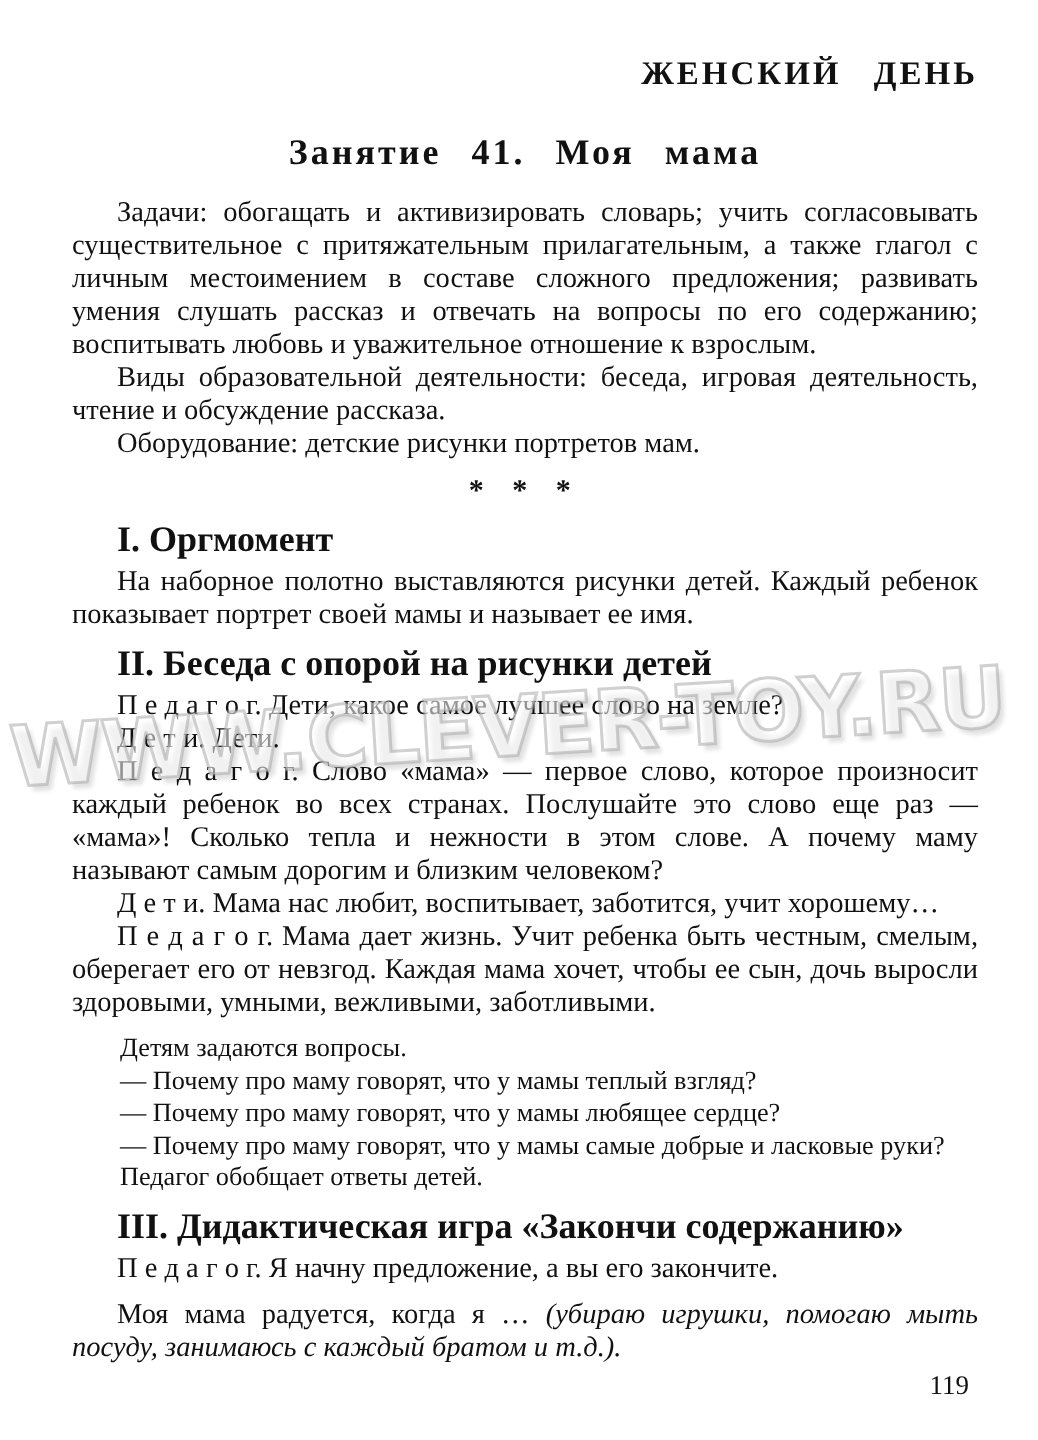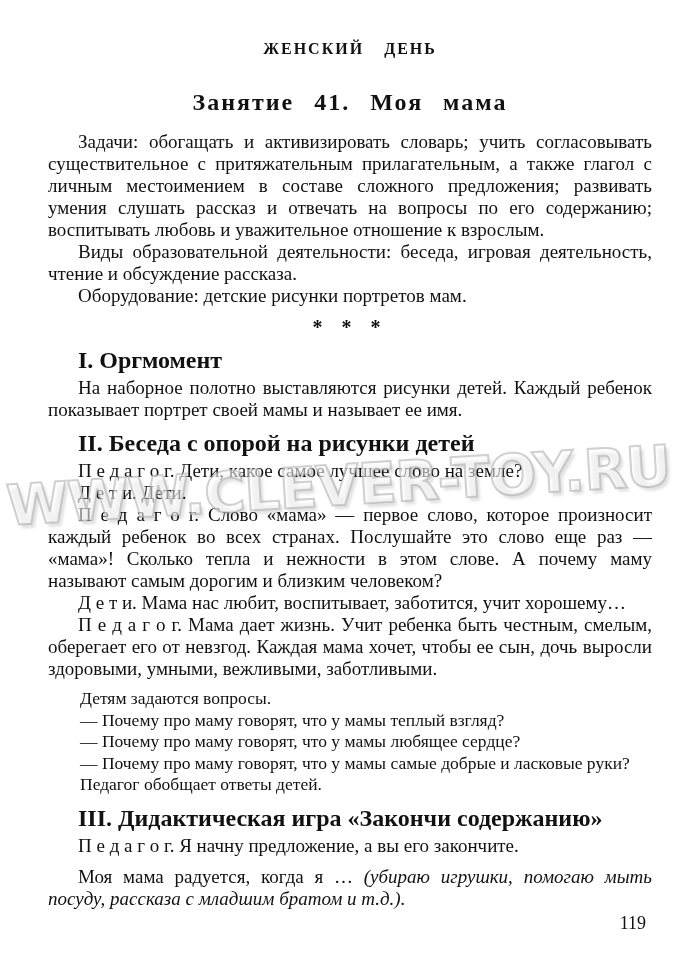--- a/index.html
+++ b/index.html
@@ -13,24 +13,24 @@
     height: 960px;
     background: #ffffff;
     overflow: hidden;
     font-family: "Liberation Serif", serif;
     color: #111111;
   }
   .content {
     padding: 36px 40px 0 48px;
   }
   h1.chapter {
-    font-size: 16px;
+    font-size: 22px;
     line-height: 26px;
     font-weight: bold;
-    text-align: center;
+    text-align: right;
     letter-spacing: 2px;
     word-spacing: 14px;
     margin: 0 0 26px 0;
   }
   h2.lesson {
     font-size: 24px;
     line-height: 28px;
     font-weight: bold;
     text-align: center;
     letter-spacing: 2px;
@@ -143,19 +143,19 @@
       <div class="note">— Почему про маму говорят, что у мамы теплый взгляд?</div>
       <div class="note">— Почему про маму говорят, что у мамы любящее сердце?</div>
       <div class="note">— Почему про маму говорят, что у мамы самые добрые и ласковые руки?</div>
       <div class="note">Педагог обобщает ответы детей.</div>
     </div>
 
     <h3 class="sect">III. Дидактическая игра «Закончи содержанию»</h3>
 
     <p class="body">П е д а г о г. Я начну предложение, а вы его закончите.</p>
 
-    <p class="task"><span>Моя мама радуется, когда я … </span><span class="italic-part">(убираю игрушки, помогаю мыть посуду, рассказа с младшим братом и т.д.).</span></p>
+    <p class="task"><span>Моя мама радуется, когда я … </span><span class="italic-part">(убираю игрушки, помогаю мыть посуду, занимаюсь с каждый братом и т.д.).</span></p>
 
   </div>
 
   <div class="pagenum">119</div>
 
 </div>
 
 </body></html>

